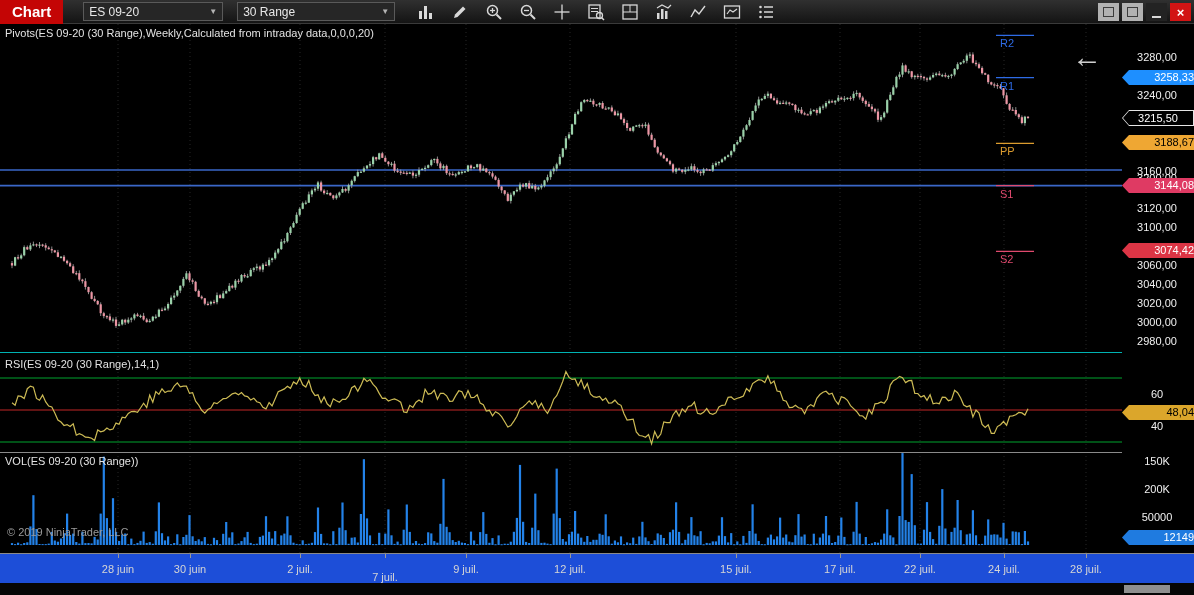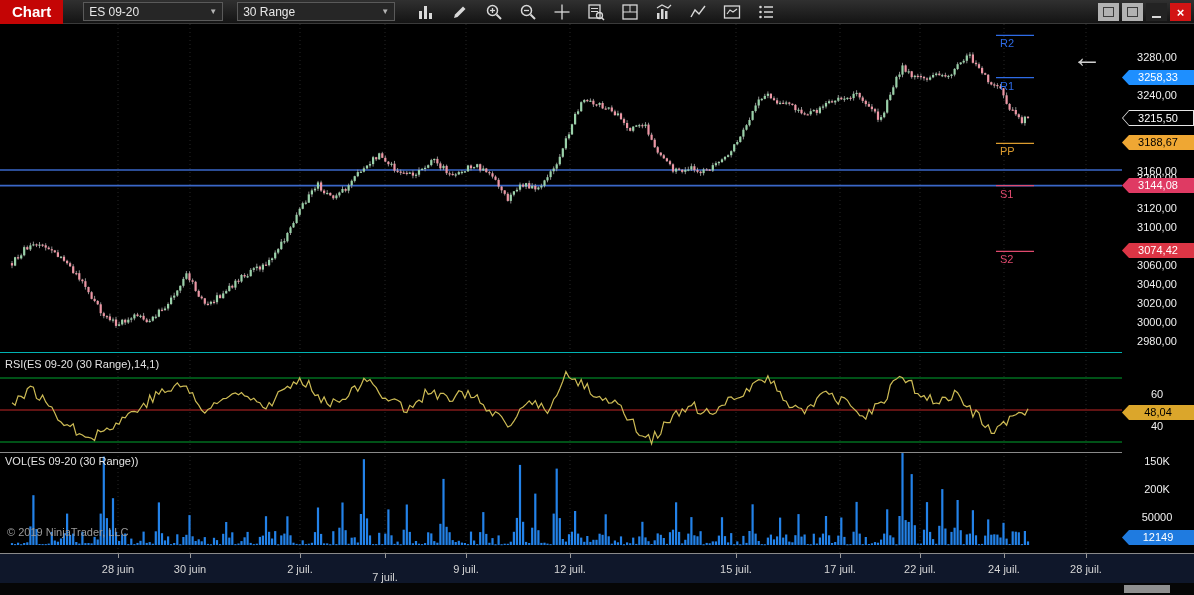--- a/index.html
+++ b/index.html
@@ -35,29 +35,29 @@
   #panel-vol{top:428px;height:101px;}
   .panel svg{position:absolute;top:0;left:0;display:block;}
   .ind-label{position:absolute;left:5px;top:3px;color:#e2e2e2;font-size:11px;z-index:3;white-space:nowrap;}
   #panel-rsi .ind-label{top:6px;}
   .back-arrow{position:absolute;left:1072px;top:16px;font-size:30px;font-weight:bold;color:#cfcfcf;z-index:3;cursor:pointer;}
   .watermark{position:absolute;left:7px;top:74px;color:#9a9a9a;font-size:11px;z-index:3;}
 
   
   .axis-col{position:absolute;left:1122px;top:24px;width:72px;height:529px;background:#000;z-index:4;}
   .tick{position:absolute;left:0;width:70px;text-align:center;color:#f0f0f0;font-size:11px;height:12px;line-height:12px;}
-  .badge{position:absolute;left:0;width:72px;height:15px;line-height:15px;font-size:11px;text-align:center;
+  .badge{position:absolute;left:0;width:72px;height:15px;line-height:15px;font-size:11px;text-align:right;
     clip-path:polygon(7px 0,100% 0,100% 100%,7px 100%,0 50%);z-index:5;}
   .badge-o{position:absolute;left:0;width:72px;height:16px;
     clip-path:polygon(7px 0,100% 0,100% 100%,7px 100%,0 50%);background:#e6e6e6;z-index:6;}
   .badge-i{position:absolute;left:1px;top:1px;width:70px;height:14px;line-height:14px;font-size:11px;text-align:center;
     clip-path:polygon(6px 0,100% 0,100% 100%,6px 100%,0 50%);background:#000;color:#fff;}
 
   
-  .time-axis{position:absolute;left:0;top:553px;width:1194px;height:30px;background:#0f172a;
+  .time-axis{position:absolute;left:0;top:553px;width:1194px;height:30px;background:#1d4ed8;
     border-top:1px solid #8a8a8a;box-sizing:border-box;z-index:4;}
   .time-label{position:absolute;top:9px;transform:translateX(-50%);color:#d5d5d5;font-size:11px;white-space:nowrap;}
   .time-tick{position:absolute;top:0;width:1px;height:4px;background:#999;}
   .scrollbar{position:absolute;left:0;top:583px;width:1194px;height:12px;background:#060606;z-index:4;}
   .scroll-thumb{position:absolute;left:1124px;top:2px;width:46px;height:8px;background:#8f8f8f;}
 
   svg text{font-family:"Liberation Sans",sans-serif;}
 </style>
 </head>
 <body>
@@ -854,20 +854,21 @@
           <text x="1000" y="23.4" fill="#2e6be6" font-size="11">R2</text>
           <line x1="996" y1="53.6" x2="1034" y2="53.6" stroke="#2e6be6" stroke-width="1.2"></line>
           <text x="1000" y="65.6" fill="#2e6be6" font-size="11">R1</text>
           <line x1="996" y1="119.4" x2="1034" y2="119.4" stroke="#dc9c2e" stroke-width="1.2"></line>
           <text x="1000" y="131.4" fill="#dc9c2e" font-size="11">PP</text>
           <line x1="996" y1="161.6" x2="1034" y2="161.6" stroke="#e04a6e" stroke-width="1.2"></line>
           <text x="1000" y="173.6" fill="#e04a6e" font-size="11">S1</text>
           <line x1="996" y1="227.4" x2="1034" y2="227.4" stroke="#e04a6e" stroke-width="1.2"></line>
           <text x="1000" y="239.4" fill="#e04a6e" font-size="11">S2</text>
         </svg>
+      <div class="ind-label">Pivots(ES 09-20 (30 Range),Weekly,Calculated from intraday data,0,0,0,20)</div>
       <div class="back-arrow">←</div>
     </div>
     <div class="panel" id="panel-rsi">
       <svg id="svg-rsi" width="1122" height="100" viewBox="0 0 1122 100">
           <line x1="118" y1="0" x2="118" y2="100" stroke="#262626" stroke-dasharray="1,3"></line>
           <line x1="190" y1="0" x2="190" y2="100" stroke="#262626" stroke-dasharray="1,3"></line>
           <line x1="300" y1="0" x2="300" y2="100" stroke="#262626" stroke-dasharray="1,3"></line>
           <line x1="385" y1="0" x2="385" y2="100" stroke="#262626" stroke-dasharray="1,3"></line>
           <line x1="466" y1="0" x2="466" y2="100" stroke="#262626" stroke-dasharray="1,3"></line>
           <line x1="570" y1="0" x2="570" y2="100" stroke="#262626" stroke-dasharray="1,3"></line>

